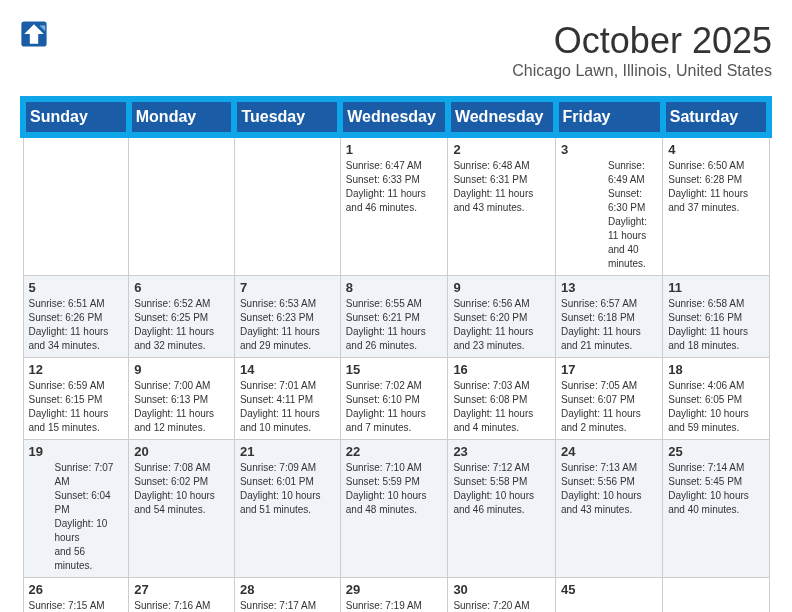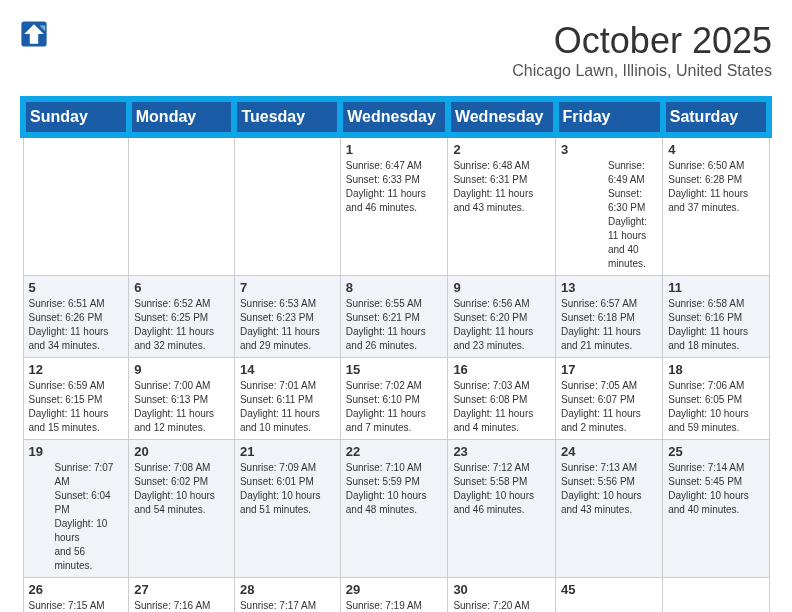--- a/index.html
+++ b/index.html
@@ -214,21 +214,21 @@
         <td>
           <div class="day-number">9</div>
           <div class="day-info" style="white-space: pre-line;">Sunrise: 7:00 AM
 Sunset: 6:13 PM
 Daylight: 11 hours
 and 12 minutes.</div>
         </td>
         <td>
           <div class="day-number">14</div>
           <div class="day-info" style="white-space: pre-line;">Sunrise: 7:01 AM
-Sunset: 6:11 PM
+Sunset: 4:11 PM
 Daylight: 11 hours
 and 10 minutes.</div>
         </td>
         <td>
           <div class="day-number">15</div>
           <div class="day-info" style="white-space: pre-line;">Sunrise: 7:02 AM
 Sunset: 6:10 PM
 Daylight: 11 hours
 and 7 minutes.</div>
         </td>
@@ -241,21 +241,21 @@
         </td>
         <td>
           <div class="day-number">17</div>
           <div class="day-info" style="white-space: pre-line;">Sunrise: 7:05 AM
 Sunset: 6:07 PM
 Daylight: 11 hours
 and 2 minutes.</div>
         </td>
         <td>
           <div class="day-number">18</div>
-          <div class="day-info" style="white-space: pre-line;">Sunrise: 7:06 AM
+          <div class="day-info" style="white-space: pre-line;">Sunrise: 4:06 AM
 Sunset: 6:05 PM
 Daylight: 10 hours
 and 59 minutes.</div>
         </td>
       </tr>
       <tr class="row-odd">
         <td>
           <div class="day-number">19</div>
           <div class="day-info" style="white-space: pre-line; margin-left: 26px;">Sunrise: 7:07 AM
 Sunset: 6:04 PM

